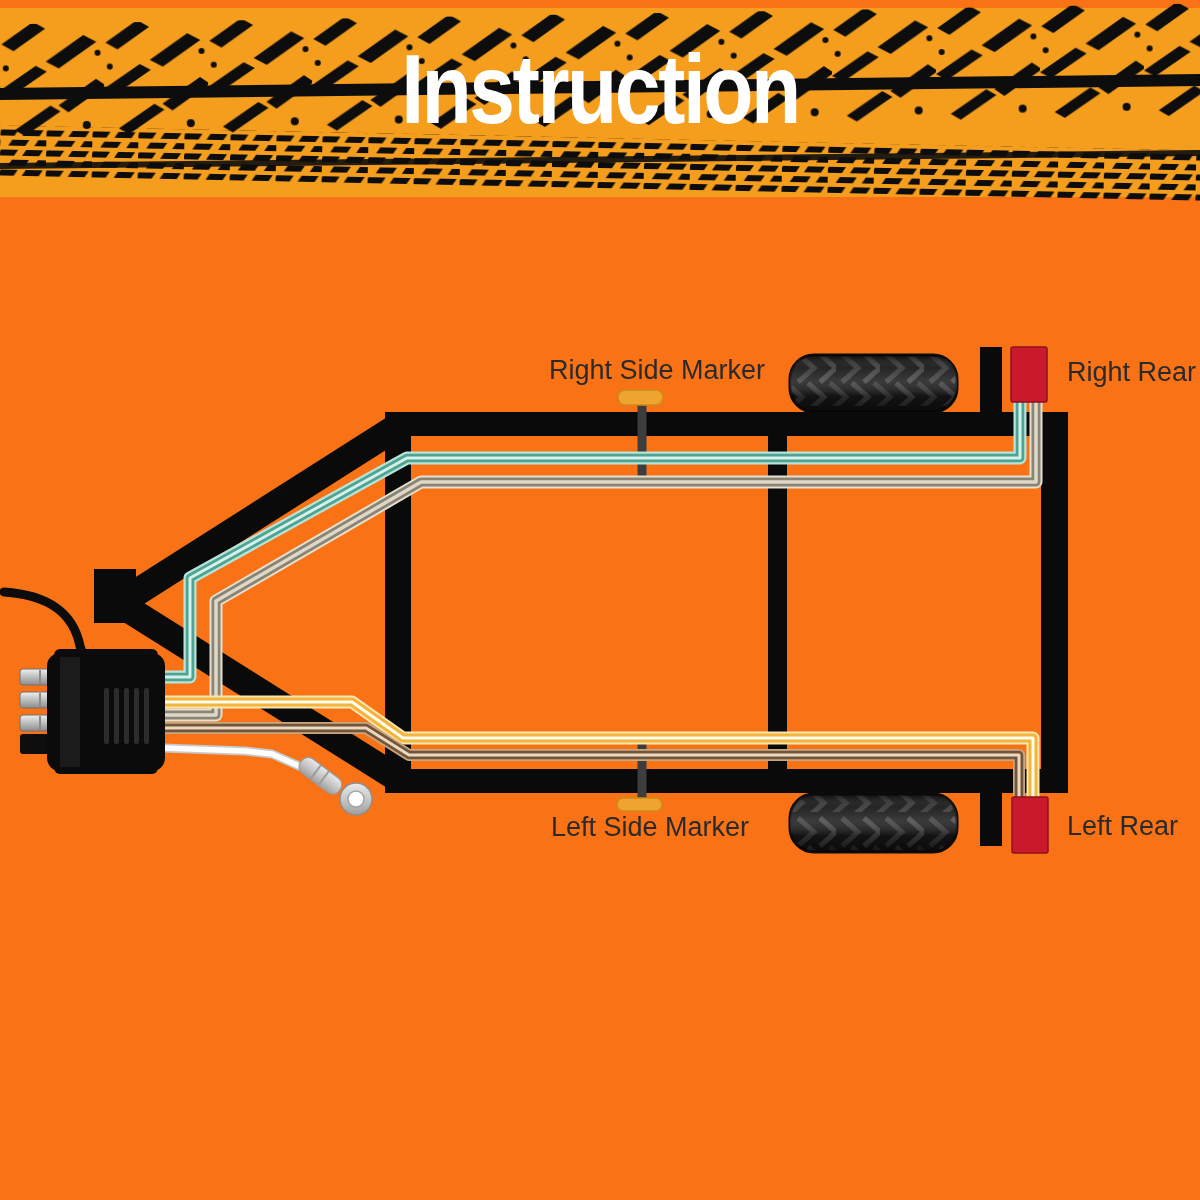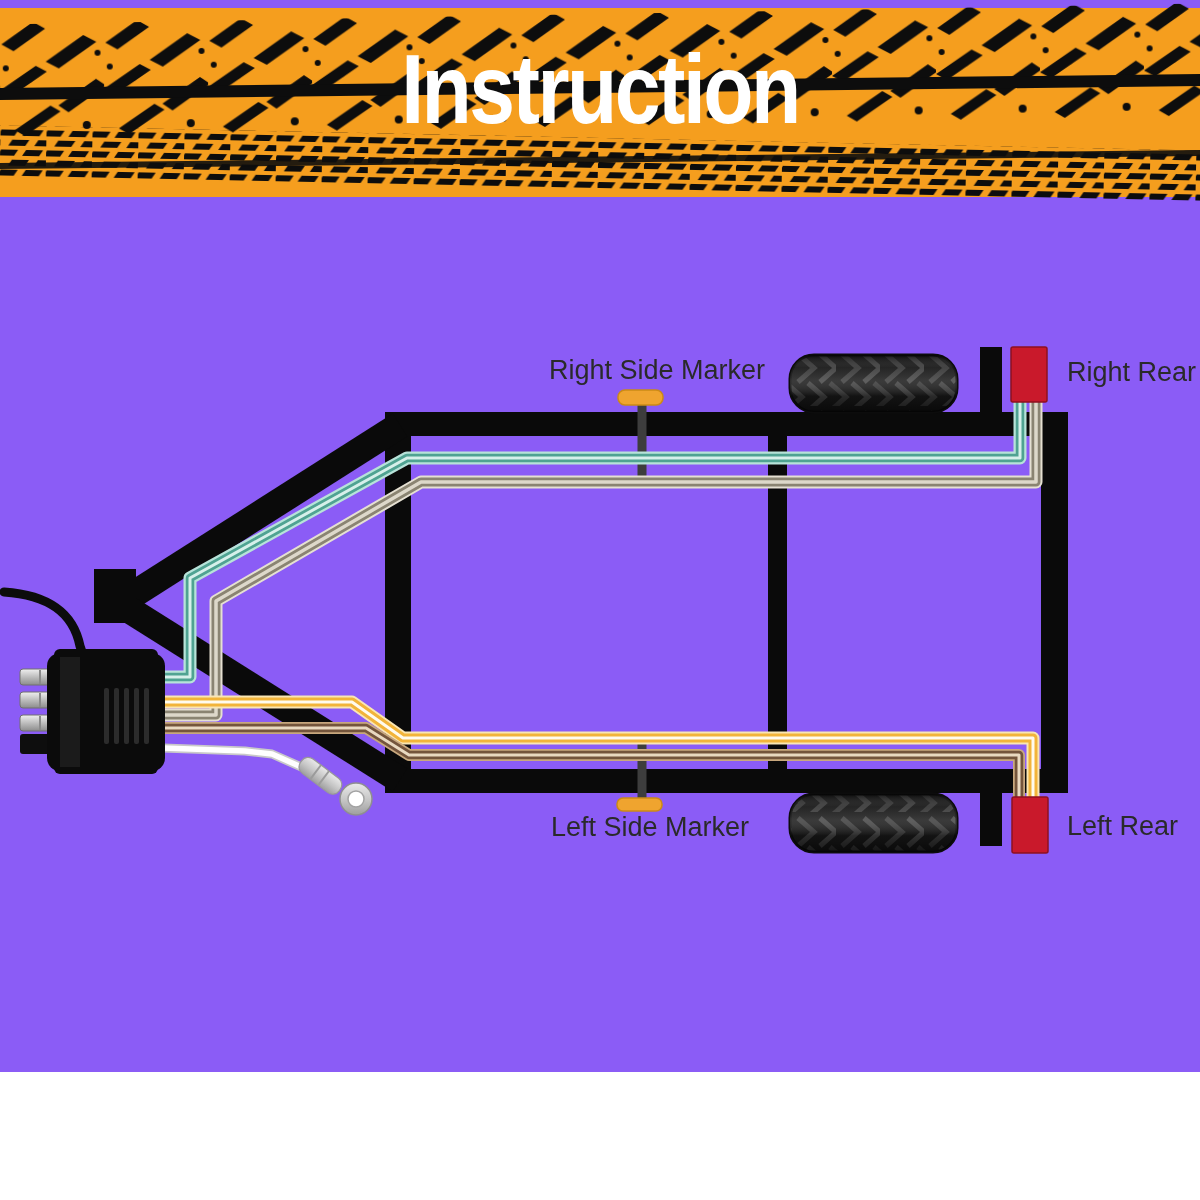--- a/index.html
+++ b/index.html
@@ -1,17 +1,17 @@
 <!DOCTYPE html>
 <html><head>
 <meta charset="utf-8">
 <style>
   html,body{margin:0;padding:0;background:#ffffff;}
   .stage{
-    position:relative;width:1200px;height:1072px;background:#8b5cf6;overflow:hidden;
+    position:relative;width:1200px;height:1200px;background:#f97316;overflow:hidden;
     font-family:"Liberation Sans",sans-serif;
   }
   svg{display:block;}
   text{font-family:"Liberation Sans",sans-serif;}
   .label{font-size:27px;fill:#2a2a2a;}
   .title{font-weight:bold;letter-spacing:-3px;}
 </style>
 </head>
 <body>
 

